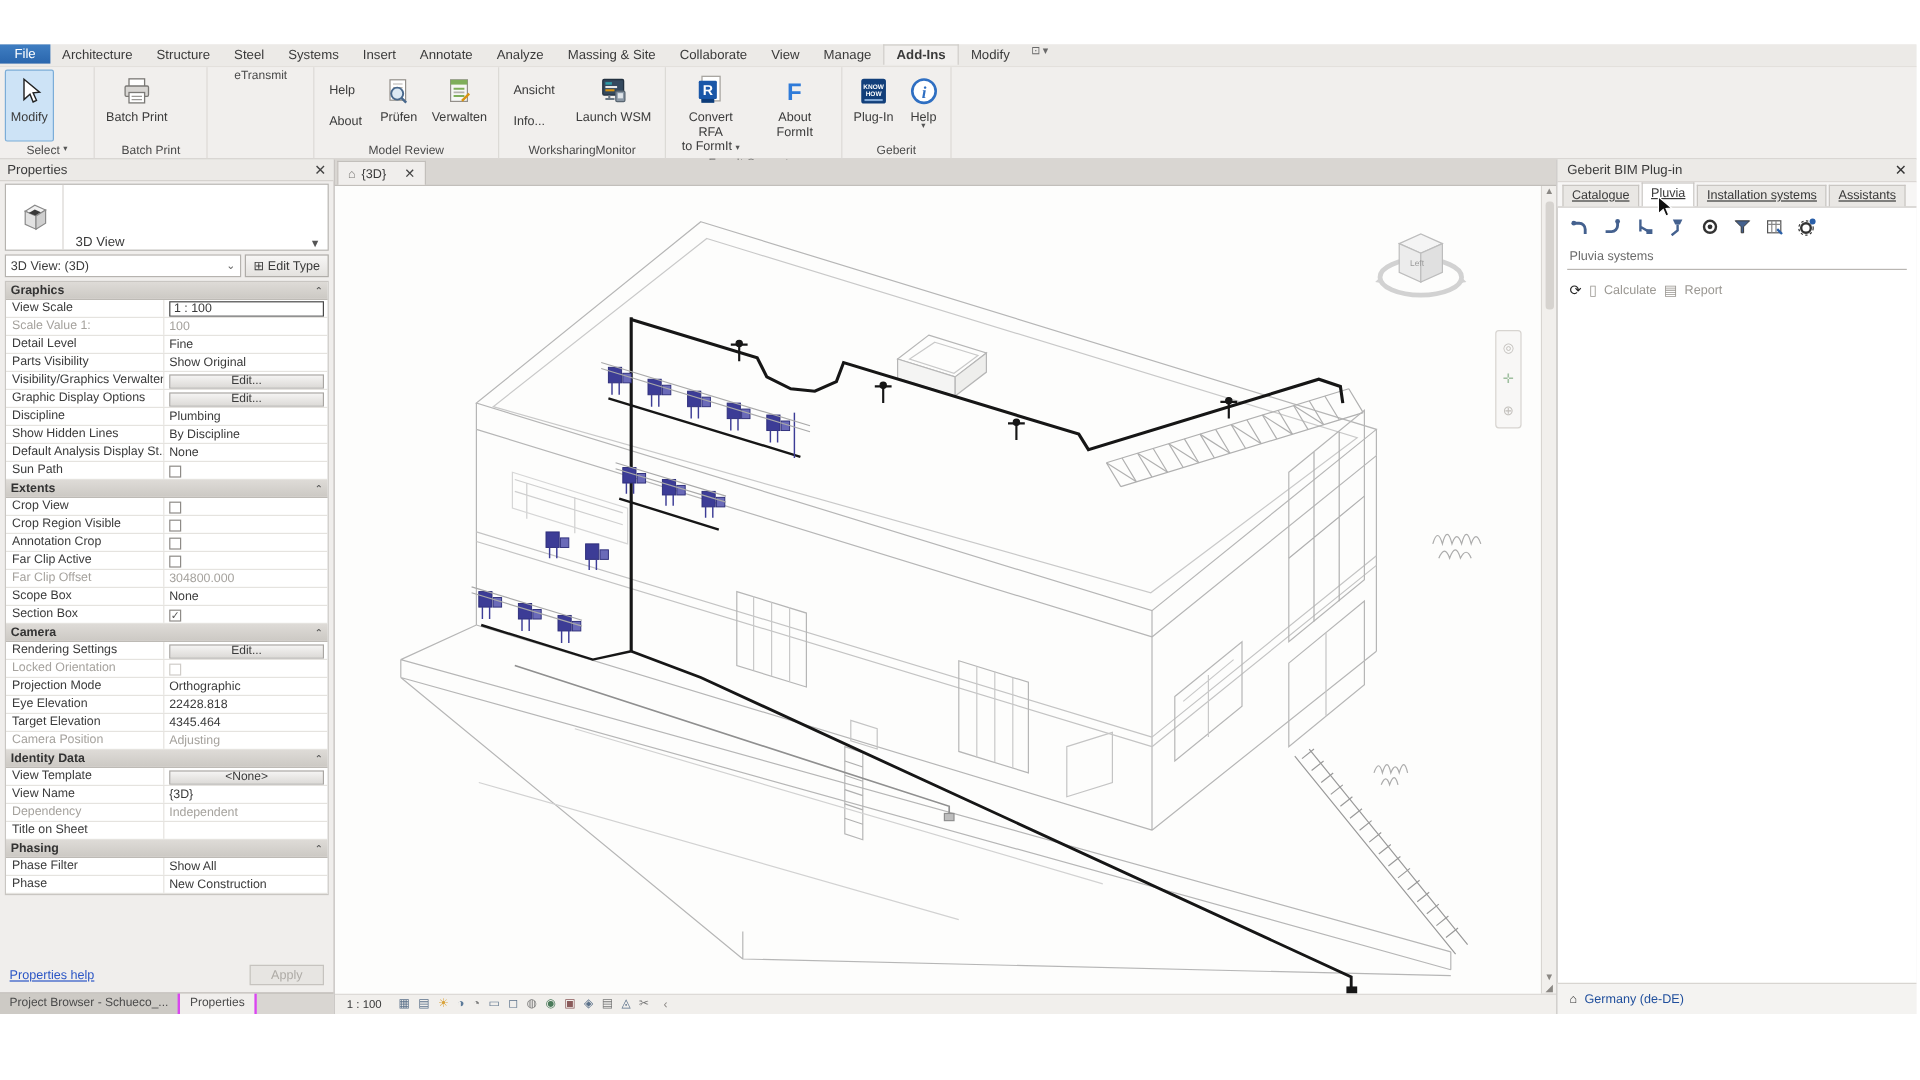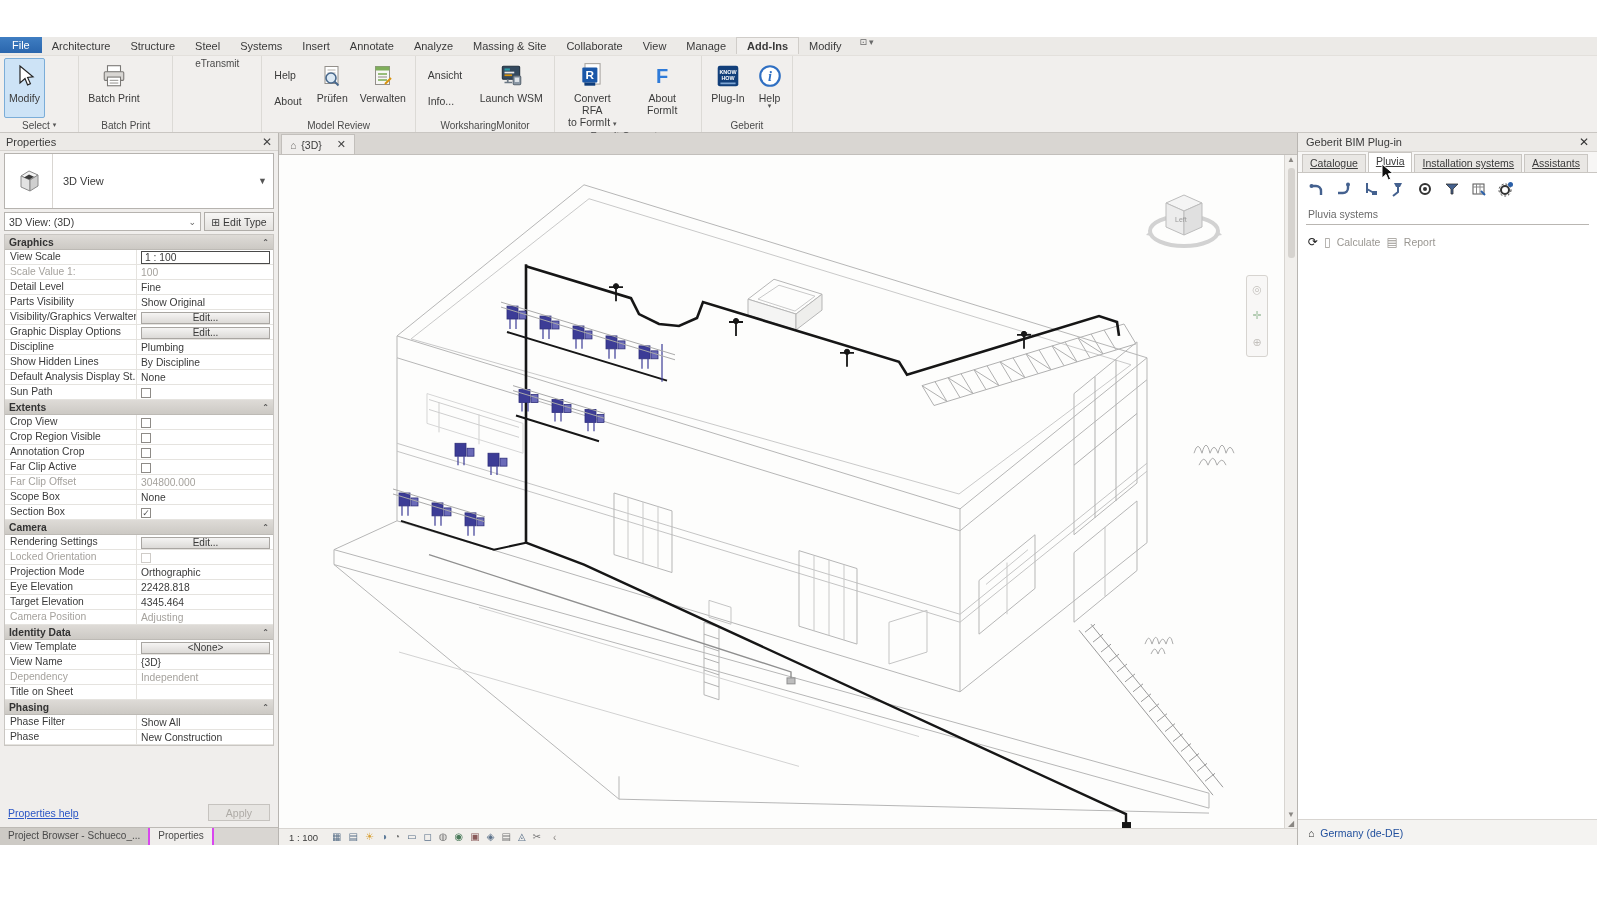--- a/index.html
+++ b/index.html
@@ -27,21 +27,21 @@
   .sbtn{padding:2px 6px;font-size:10.5px;color:#3b3b3b;text-align:left;}
   .tiny-arrow{font-size:7px;color:#555;line-height:4px;}
 
   
   .workspace{display:flex;height:712px;}
 
   
   .props{width:279px;background:#f0eeec;border-right:1px solid #b8b5b1;display:flex;flex-direction:column;}
   .props-title{height:18px;background:#eceae7;border-bottom:1px solid #d6d3cf;display:flex;align-items:center;padding:0 6px;font-size:11px;color:#3a3a3a;}
   .props-title .x{margin-left:auto;font-size:12px;color:#444;}
-  .type-selector{height:56px;background:#fff;border:1px solid #b6b3af;margin:2px 4px 0 4px;display:flex;align-items:center;}
+  .type-selector{height:56px;background:#fff;border:1px solid #b6b3af;margin:2px 4px 0 4px;display:flex;align-items:flex-end;}
   .type-cell{width:48px;height:100%;border-right:1px solid #d9d6d2;display:flex;align-items:center;justify-content:center;}
   .type-label{padding-left:10px;font-size:11px;color:#3a3a3a;}
   .type-dd{margin-left:auto;padding-right:6px;color:#555;font-size:9px;}
   .combo-row{height:19px;margin:3px 4px 2px 4px;display:flex;gap:3px;}
   .combo{flex:1;background:#fff;border:1px solid #b6b3af;display:flex;align-items:center;padding:0 4px;font-size:10.5px;}
   .combo .dd{margin-left:auto;color:#666;font-size:9px;}
   .edit-type{width:70px;background:linear-gradient(#f7f6f5,#e4e2df);border:1px solid #b0ada9;display:flex;align-items:center;justify-content:center;gap:3px;font-size:10.5px;}
   .pgrid{margin:1px 4px 0 4px;background:#fff;border:1px solid #c9c6c2;}
   .psection{height:15px;background:linear-gradient(#dedbd7,#ccc9c4);border-bottom:1px solid #bdbab5;display:flex;align-items:center;padding:0 4px;font-weight:bold;font-size:10.3px;color:#333;}
   .psection .pin{margin-left:auto;font-size:8px;color:#555;}

